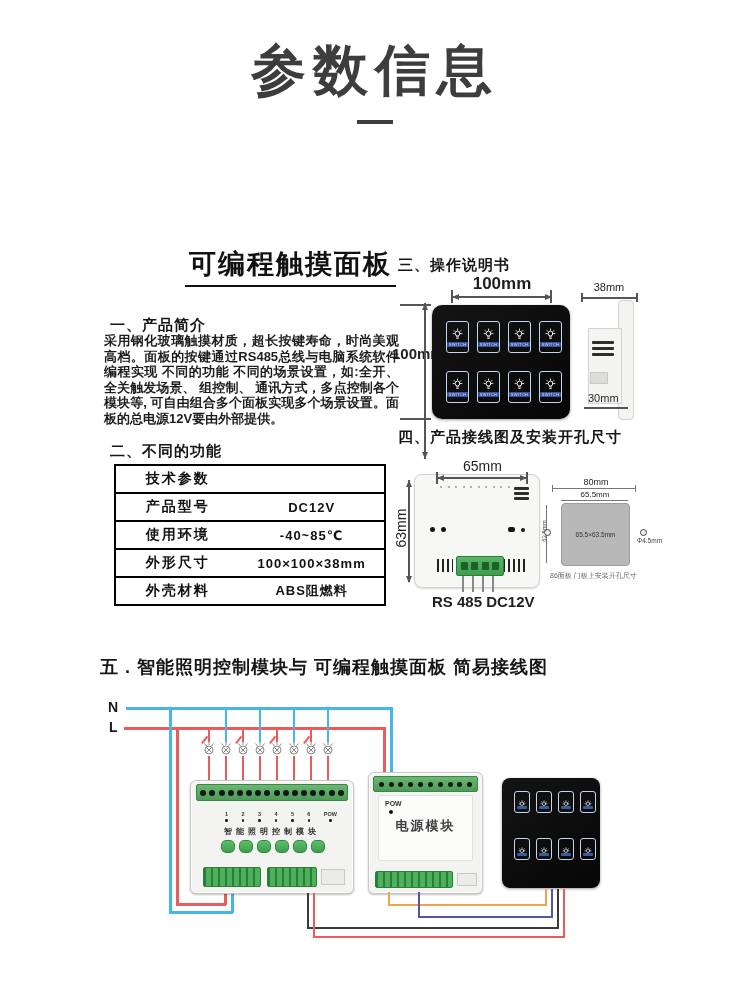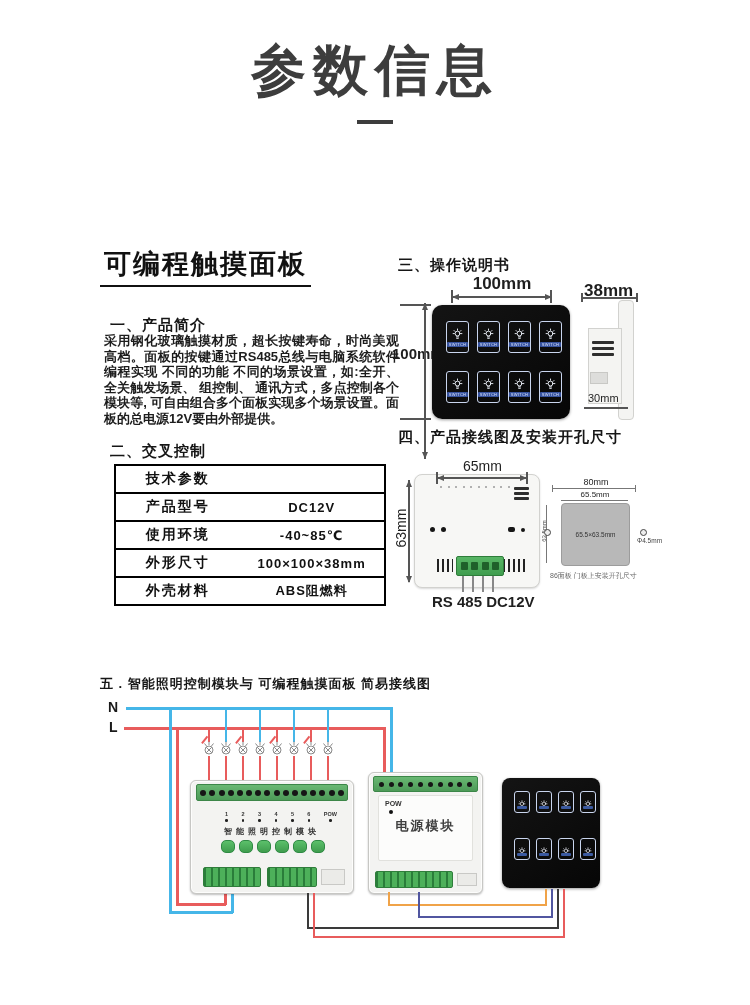--- a/index.html
+++ b/index.html
@@ -3,21 +3,21 @@
 <meta charset="utf-8">
 <style>
   html,body{margin:0;padding:0;background:#ffffff;}
   #canvas{position:relative;width:750px;height:1005px;background:#ffffff;overflow:hidden;
           font-family:"Liberation Sans","DejaVu Sans",sans-serif;color:#222;}
   .abs{position:absolute;}
   
   .page-title{position:absolute;top:34px;left:0;width:100%;text-align:center;
               font-size:55px;font-weight:bold;color:#3d3d3d;letter-spacing:7px;}
   .title-dash{position:absolute;top:120px;left:357px;width:36px;height:4px;background:#3d3d3d;}
-  .manual{position:absolute;top:246px;left:100px;width:296px;text-align:left;}
+  .manual{position:absolute;top:246px;left:100px;width:296px;text-align:right;}
   .manual-title{display:inline-block;font-size:27px;font-weight:bold;color:#111;
                 letter-spacing:2px;border-bottom:2.5px solid #111;padding:0 4px 3px 4px;}
   .manual-sub{font-size:20px;font-weight:bold;color:#111;letter-spacing:4px;margin-top:4px;}
   .h1{position:absolute;font-size:15px;font-weight:bold;color:#161616;letter-spacing:1px;white-space:nowrap;}
   .body-text{position:absolute;left:104px;top:333px;width:295px;font-size:13px;font-weight:bold;
              color:#1d1d1d;line-height:15.6px;text-align:justify;}
   
   .spec-table{position:absolute;left:114px;top:464px;width:268px;border:2px solid #000;background:#fff;}
   .trow{display:flex;height:26px;border-top:2px solid #000;}
   .trow:first-child{border-top:none;}
@@ -82,21 +82,21 @@
   <div class="page-title">参数信息</div>
   <div class="title-dash"></div>
 
   <div class="manual">
     <div class="manual-title">可编程触摸面板</div>
   </div>
 
   <div class="h1" style="left:110px;top:316px">一、产品简介</div>
   <div class="body-text">采用钢化玻璃触摸材质，超长按键寿命，时尚美观高档。面板的按键通过RS485总线与电脑系统软件编程实现 不同的功能 不同的场景设置，如:全开、 全关触发场景、 组控制、 通讯方式，多点控制各个模块等, 可自由组合多个面板实现多个场景设置。面板的总电源12V要由外部提供。</div>
 
-  <div class="h1" style="left:110px;top:442px">二、交叉控制</div>
+  <div class="h1" style="left:110px;top:442px">二、不同的功能</div>
   <div class="spec-table">
     <div class="trow">
         <div class="tl">技术参数</div>
         <div class="tv"></div>
       </div>
     <div class="trow">
         <div class="tl">产品型号</div>
         <div class="tv">DC12V</div>
       </div>
     <div class="trow">
@@ -245,21 +245,21 @@
               <line x1="1.2" y1="6" x2="2.6" y2="6"></line>
               <line x1="10.8" y1="6" x2="9.4" y2="6"></line>
               <line x1="4.8" y1="9.6" x2="7.2" y2="9.6"></line>
               <line x1="5.1" y1="11.2" x2="6.9" y2="11.2"></line>
             </g>
           </svg></span>
         <span class="sw-lab">SWITCH</span>
       </div>
   </div>
 
-  <div class="dlab" style="left:584px;top:281px;width:50px;text-align:left;font-size:17px;font-weight:bold;">38mm</div>
+  <div class="dlab" style="left:584px;top:281px;width:50px;text-align:center;font-size:11px;">38mm</div>
   <div class="dline" style="left:581px;top:297px;width:56px;height:1.5px;"></div>
   <div class="dline" style="left:581px;top:293px;width:1.5px;height:9px;"></div>
   <div class="dline" style="left:636px;top:293px;width:1.5px;height:9px;"></div>
   <div class="shape" style="left:618px;top:300px;width:14px;height:118px;border-radius:4px;"></div>
   <div class="shape" style="left:588px;top:328px;width:32px;height:74px;"></div>
   <div class="vent" style="left:592px;top:341px;width:22px;height:2.5px;"></div>
   <div class="vent" style="left:592px;top:347px;width:22px;height:2.5px;"></div>
   <div class="vent" style="left:592px;top:353px;width:22px;height:2.5px;"></div>
   <div class="abs" style="left:590px;top:372px;width:16px;height:10px;background:#dddddb;border:1px solid #c8c8c5;"></div>
   <div class="dlab" style="left:588px;top:392px;font-size:11px;">30mm</div>
@@ -320,21 +320,21 @@
   <div class="abs" style="left:561px;top:503px;width:67px;height:61px;background:#b8b8b8;border:1px solid #9c9c9c;border-radius:4px;display:flex;align-items:center;justify-content:center;">
     <span style="font-size:6.5px;color:#333;">65.5×63.5mm</span>
   </div>
   <div class="dlab" style="left:529px;top:528px;width:30px;text-align:center;font-size:6px;transform:rotate(-90deg);color:#444;">63.5mm</div>
   <div class="dline" style="left:546px;top:505px;width:1px;height:58px;background:#777;"></div>
   <div class="abs" style="left:544px;top:529px;width:5px;height:5px;border:1px solid #444;border-radius:50%;background:#eee;"></div>
   <div class="abs" style="left:640px;top:529px;width:5px;height:5px;border:1px solid #444;border-radius:50%;background:#eee;"></div>
   <div class="dlab" style="left:637px;top:537px;font-size:6.5px;color:#444;">Φ4.5mm</div>
   <div class="dlab" style="left:550px;top:571px;width:100px;font-size:7px;color:#666;">86面板 门板上安装开孔尺寸</div>
 
-  <div class="h1" style="left:100px;top:675px;font-size:13px;text-align:right;">五 . 智能照明控制模块与 可编程触摸面板 简易接线图</div>
+  <div class="h1" style="left:100px;top:655px;font-size:18px;text-align:right;">五 . 智能照明控制模块与 可编程触摸面板 简易接线图</div>
 
   <div class="nl-lab" style="left:108px;top:699px;">N</div>
   <div class="nl-lab" style="left:109px;top:719px;">L</div>
   <div class="wire w-n" style="left:126px;top:707px;width:266px;height:2.5px;"></div>
   <div class="wire w-l" style="left:124px;top:727px;width:261px;height:2.5px;"></div>
   <div class="wire w-n" style="left:390px;top:707px;width:2.5px;height:67px;"></div>
   <div class="wire w-l" style="left:383px;top:727px;width:2.5px;height:47px;"></div>
 
   <div class="wire w-n" style="left:169px;top:707px;width:2.5px;height:206px;"></div>
   <div class="wire w-l" style="left:176px;top:727px;width:2.5px;height:178px;"></div>

